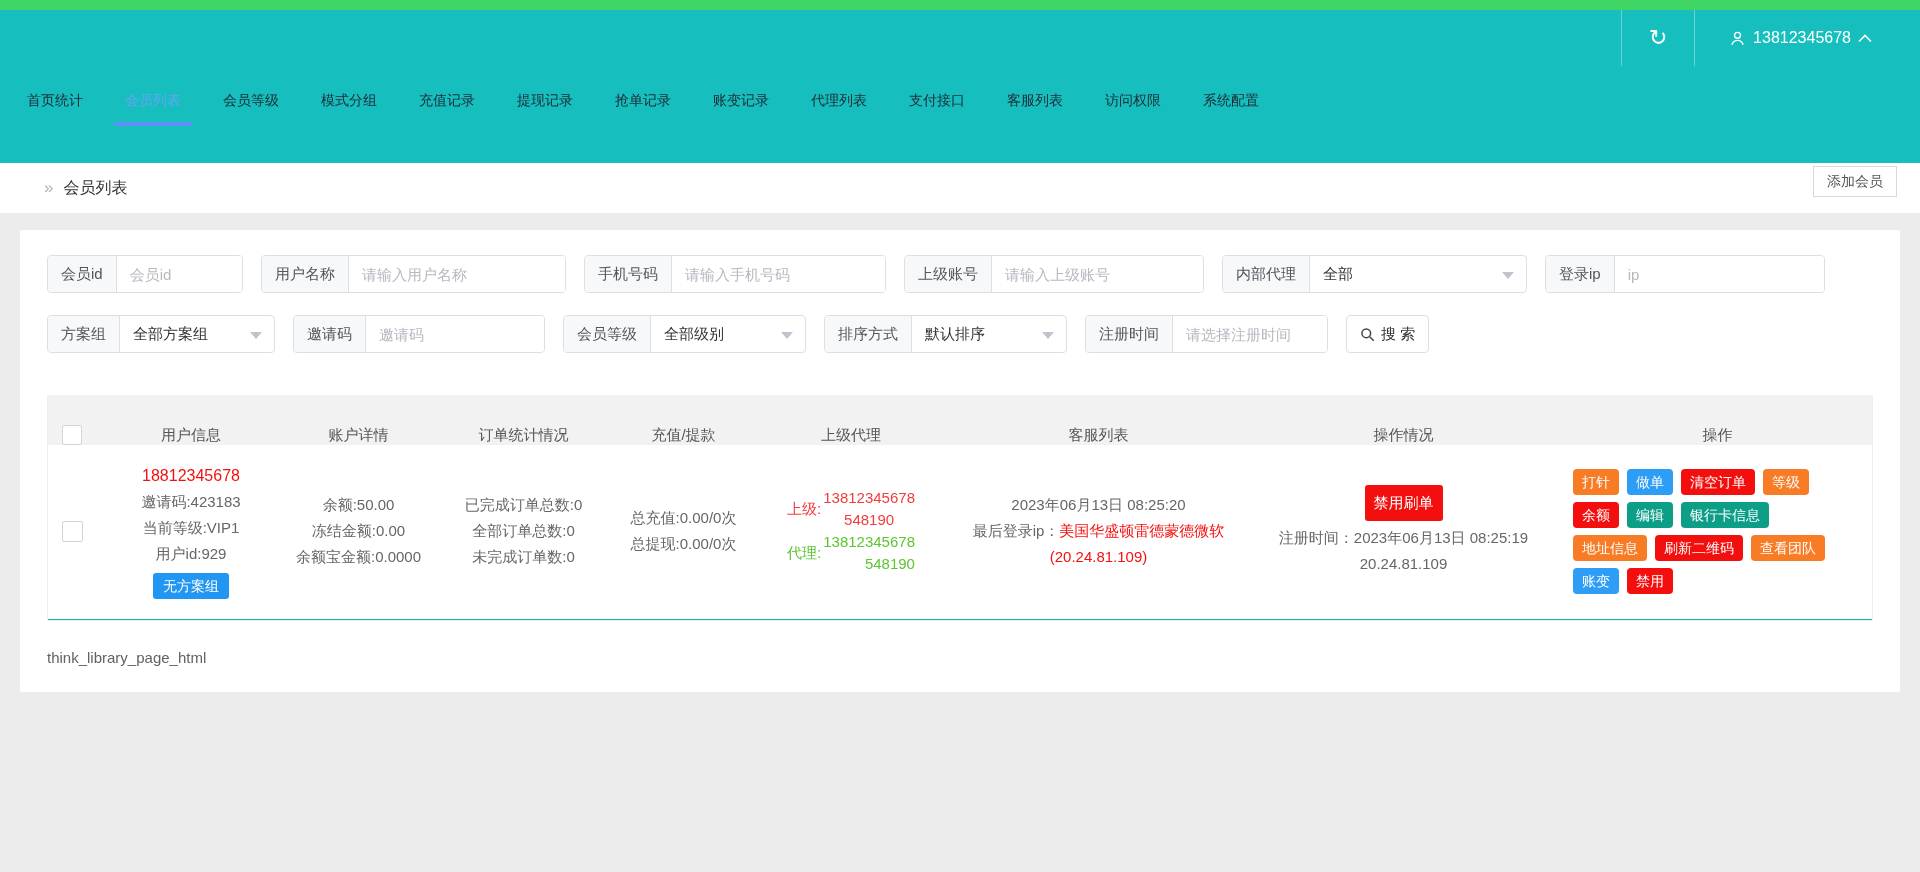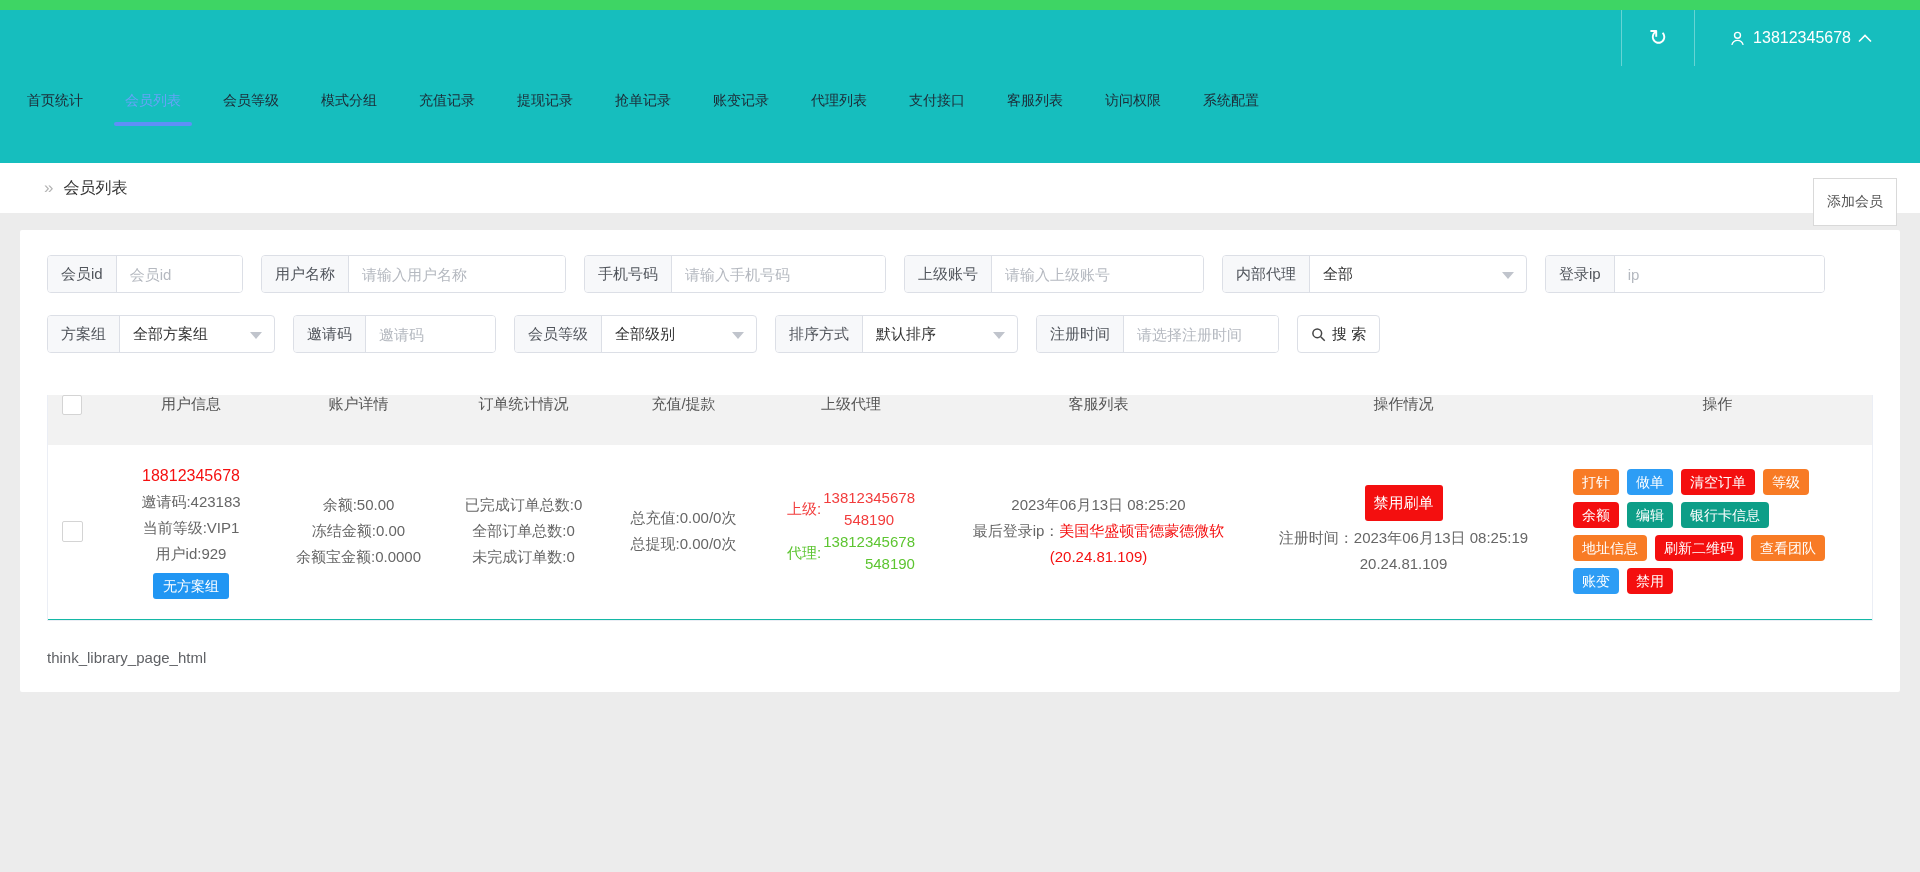--- a/index.html
+++ b/index.html
@@ -37,21 +37,21 @@
   .nav-item.active::after {
     content:""; position:absolute; left:4px; right:4px; bottom:0;
     height:4px; background:#5f8ff8; border-radius:2px;
   }
 
   
   .crumb-bar { position:relative; height:50px; background:#fff; display:flex; align-items:center; }
   .crumb-arrows { color:#b3b3b3; font-size:17px; margin:0 10px 0 44px; }
   .crumb-title { font-size:16px; color:#333; }
   .add-member-btn {
-    position:absolute; right:23px; top:15px; height:48px; padding:0 13px;
+    position:absolute; right:23px; top:3px; height:31px; padding:0 13px;
     background:#fff; border:1px solid #d9d9d9; border-radius:0;
     font-size:14px; color:#555; cursor:pointer;
     font-family:"Liberation Sans","DejaVu Sans",sans-serif;
   }
 
   
   .card {
     position:absolute; left:20px; right:20px; top:230px; height:462px;
     background:#fff; border-radius:2px; padding:25px 27px 0 27px;
   }
@@ -79,21 +79,21 @@
   }
   .search-btn {
     height:38px; padding:0 13px; display:flex; align-items:center; gap:6px;
     background:#fff; border:1px solid #dcdfe6; border-radius:4px;
     font-size:15px; color:#333; cursor:pointer;
     font-family:"Liberation Sans","DejaVu Sans",sans-serif;
   }
 
   
   .table { margin-top:42px; border:1px solid #ebeef5; border-top:none; }
-  .thead { display:flex; height:50px; background:#f2f2f2; align-items:flex-start; }
+  .thead { display:flex; height:50px; background:#f2f2f2; align-items:flex-end; }
   .thead .th { font-size:15px; color:#555; text-align:center; }
   .trow { display:flex; background:#fff; padding:18px 0 20px 0; border-bottom:1px solid #14b8a6; }
   .col-check { width:48px; flex:0 0 48px; display:flex; justify-content:center; align-items:center; }
   .col-user  { width:190px; flex:0 0 190px; }
   .col-acct  { width:145px; flex:0 0 145px; }
   .col-order { width:185px; flex:0 0 185px; }
   .col-money { width:135px; flex:0 0 135px; }
   .col-agent { width:200px; flex:0 0 200px; }
   .col-login { width:295px; flex:0 0 295px; }
   .col-op    { width:315px; flex:0 0 315px; }
@@ -201,21 +201,21 @@
         <input class="finput" placeholder="ip" style="">
       </div>
     </div>
 
     <div class="frow">
       <div class="fgroup" style="width:228px">
         <span class="flabel">方案组</span>
         <div class="fvalue">全部方案组</div>
         <span class="tri"></span>
       </div>
-      <div class="fgroup" style="width:203px">
+      <div class="fgroup" style="width:252px">
         <span class="flabel">邀请码</span>
         <input class="finput" placeholder="邀请码" style="">
       </div>
       <div class="fgroup" style="width:243px">
         <span class="flabel">会员等级</span>
         <div class="fvalue">全部级别</div>
         <span class="tri"></span>
       </div>
       <div class="fgroup" style="width:243px">
         <span class="flabel">排序方式</span>

